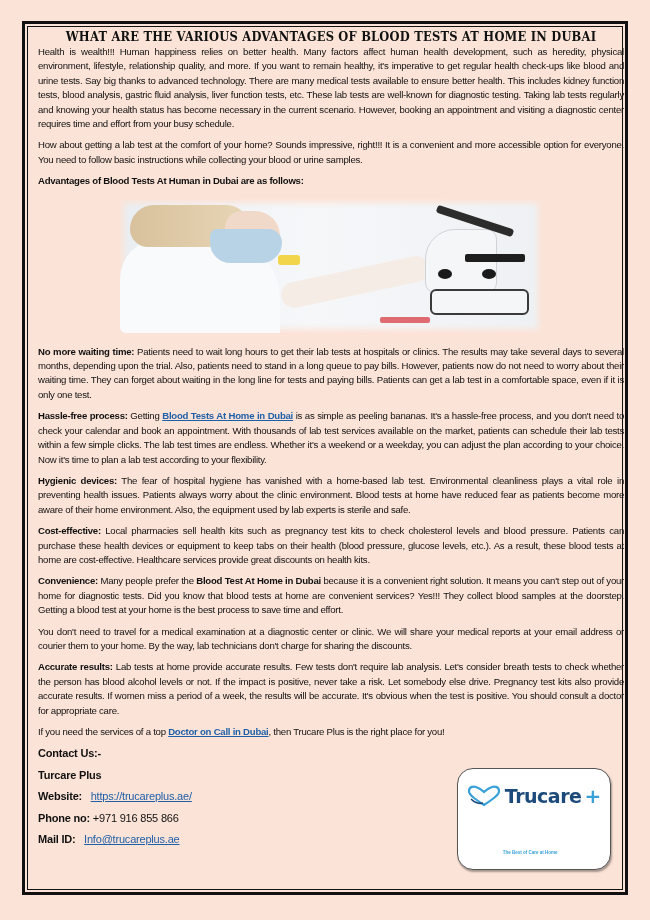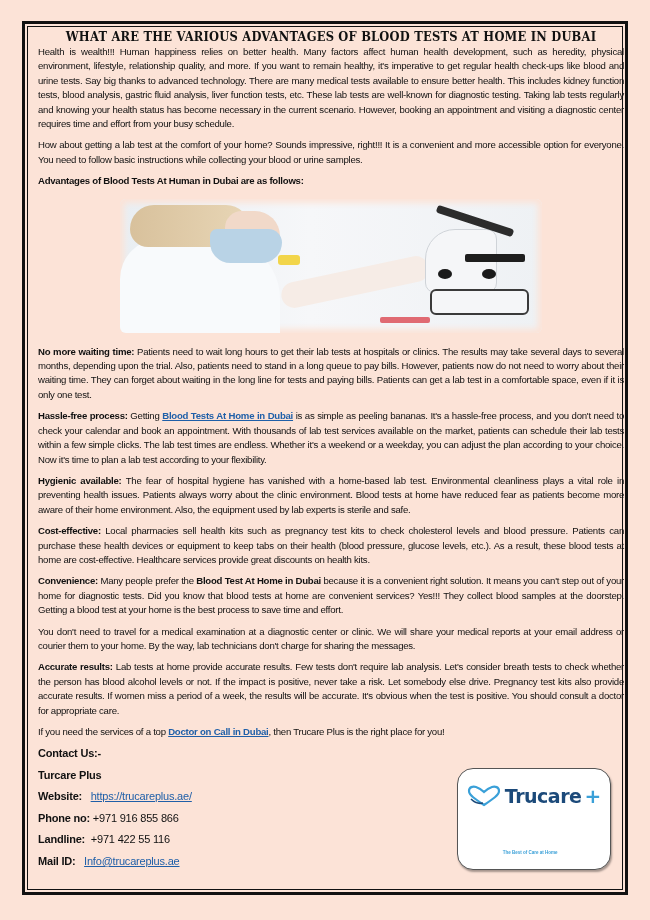--- a/index.html
+++ b/index.html
@@ -168,38 +168,37 @@
     <div class="knob" style="left:318px;top:70px;"></div>
     <div class="knob" style="left:362px;top:70px;"></div>
     <div class="micro-base"></div>
     <div class="slide"></div>
   </div>
 
   <p><b>No more waiting time:</b><span> Patients need to wait long hours to get their lab tests at hospitals or clinics. The results may take several days to several months, depending upon the trial. Also, patients need to stand in a long queue to pay bills. However, patients now do not need to worry about their waiting time. They can forget about waiting in the long line for tests and paying bills. Patients can get a lab test in a comfortable space, even if it is only one test.</span></p>
 
   <p><b>Hassle-free process:</b><span> Getting </span><a class="link">Blood Tests At Home in Dubai</a><span> is as simple as peeling bananas. It's a hassle-free process, and you don't need to check your calendar and book an appointment. With thousands of lab test services available on the market, patients can schedule their lab tests within a few simple clicks. The lab test times are endless. Whether it's a weekend or a weekday, you can adjust the plan according to your choice. Now it's time to plan a lab test according to your flexibility.</span></p>
 
-  <p><b>Hygienic available:</b><span> The fear of hospital hygiene has vanished with a home-based lab test. Environmental cleanliness plays a vital role in preventing health issues. Patients always worry about the clinic environment. Blood tests at home have reduced fear as patients become more aware of their home environment. Also, the equipment used by lab experts is sterile and safe.</span></p>
+  <p><b>Hygienic devices:</b><span> The fear of hospital hygiene has vanished with a home-based lab test. Environmental cleanliness plays a vital role in preventing health issues. Patients always worry about the clinic environment. Blood tests at home have reduced fear as patients become more aware of their home environment. Also, the equipment used by lab experts is sterile and safe.</span></p>
 
   <p><b>Cost-effective:</b><span> Local pharmacies sell health kits such as pregnancy test kits to check cholesterol levels and blood pressure. Patients can purchase these health devices or equipment to keep tabs on their health (blood pressure, glucose levels, etc.). As a result, these blood tests at home are cost-effective. Healthcare services provide great discounts on health kits.</span></p>
 
   <p><b>Convenience:</b><span> Many people prefer the </span><b>Blood Test At Home in Dubai</b><span> because it is a convenient right solution. It means you can't step out of your home for diagnostic tests. Did you know that blood tests at home are convenient services? Yes!!! They collect blood samples at the doorstep. Getting a blood test at your home is the best process to save time and effort.</span></p>
 
-  <p>You don't need to travel for a medical examination at a diagnostic center or clinic. We will share your medical reports at your email address or courier them to your home. By the way, lab technicians don't charge for sharing the messages.</p>
+  <p>You don't need to travel for a medical examination at a diagnostic center or clinic. We will share your medical reports at your email address or courier them to your home. By the way, lab technicians don't charge for sharing the discounts.</p>
 
   <p><b>Accurate results:</b><span> Lab tests at home provide accurate results. Few tests don't require lab analysis. Let's consider breath tests to check whether the person has blood alcohol levels or not. If the impact is positive, never take a risk. Let somebody else drive. Pregnancy test kits also provide accurate results. If women miss a period of a week, the results will be accurate. It's obvious when the test is positive. You should consult a doctor for appropriate care.</span></p>
 
   <p><span>If you need the services of a top </span><a class="link">Doctor on Call in Dubai</a><span>, then Trucare Plus is the right place for you!</span></p>
 
   <div class="contact-block">
     <div class="contact-line"><b>Contact Us:-</b></div>
     <div class="contact-line"><b>Turcare Plus</b></div>
     <div class="contact-line"><b>Website:</b>&nbsp;&nbsp;&nbsp;<span class="link-plain">https://trucareplus.ae/</span></div>
     <div class="contact-line"><b>Phone no:</b> <span>+971 916 855 866</span></div>
-    <div class="contact-line"><b>Landline:</b>&nbsp; <span>+971 422 55 116</span></div>
     <div class="contact-line"><b>Mail ID:</b>&nbsp;&nbsp; <span class="link-plain">Info@trucareplus.ae</span></div>
   </div>
 </div>
 
 <div class="logo-box">
   <div class="logo-inner">
     <div class="logo-row">
       <svg width="34" height="22" viewBox="0 0 34 22">
         <path d="M17 20 C 8 14, 2 10, 2 6 C 2 2, 6 1, 9 2 C 12 3, 15 5, 17 7 C 19 5, 22 3, 25 2 C 28 1, 32 2, 32 6 C 32 10, 26 14, 17 20 Z" fill="none" stroke="#3aa0d8" stroke-width="2.2"></path>
         <path d="M4 14 C 8 18, 12 19, 16 18" fill="none" stroke="#1c4a7a" stroke-width="1.6"></path>

